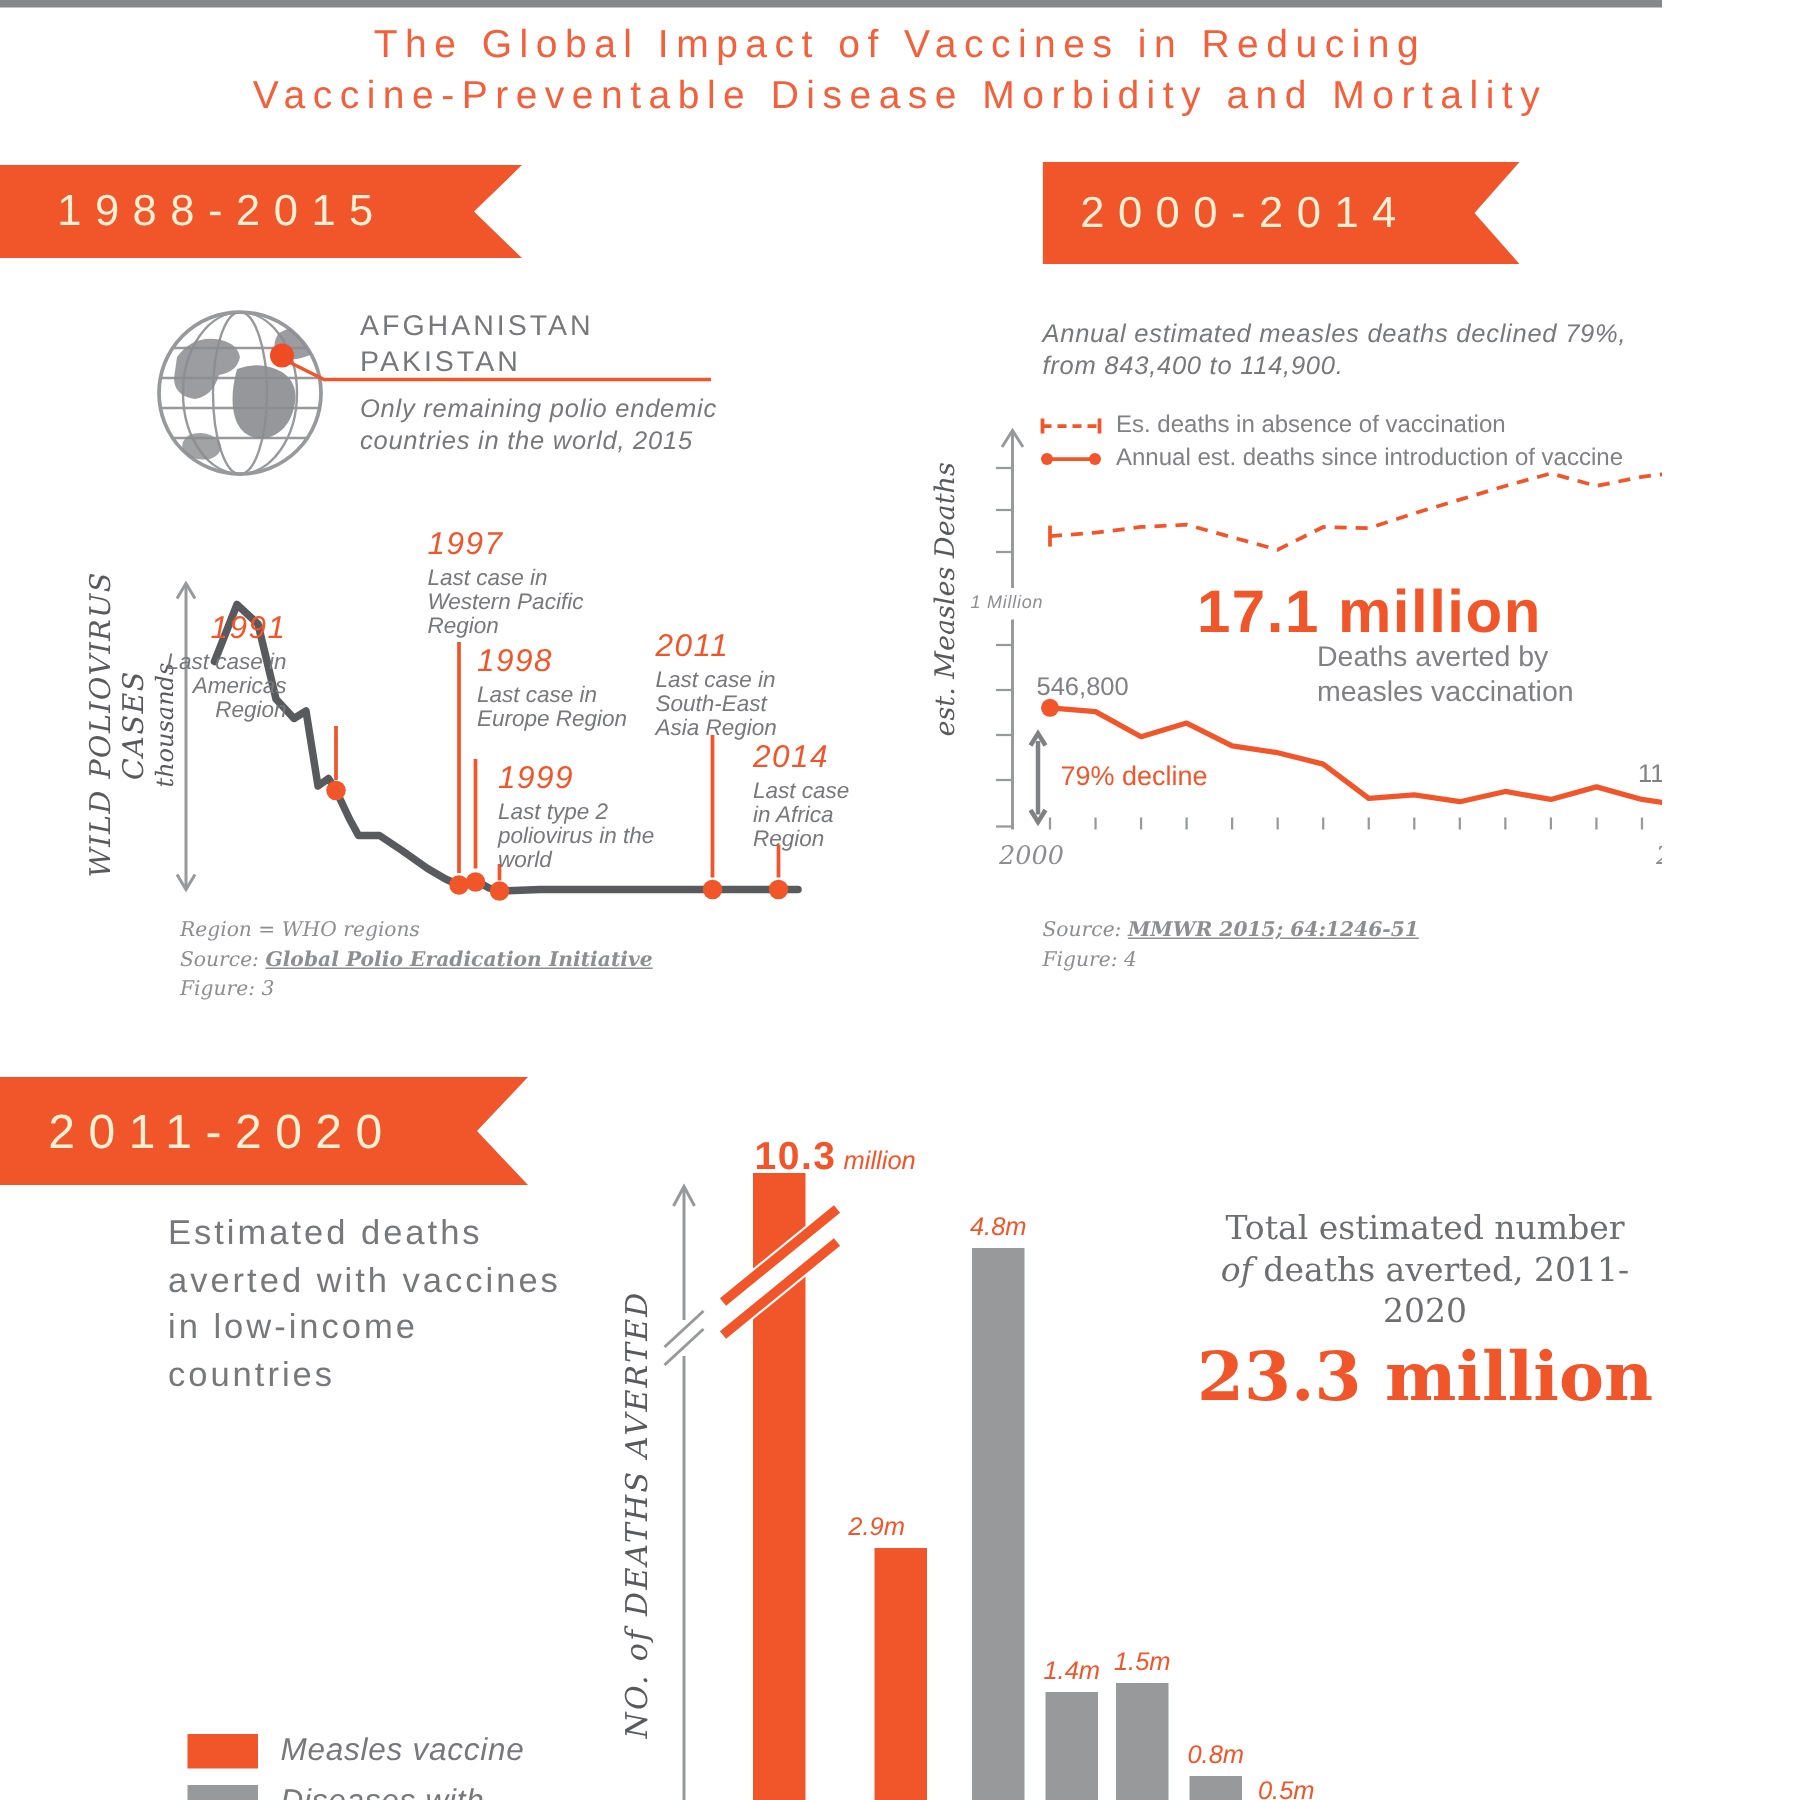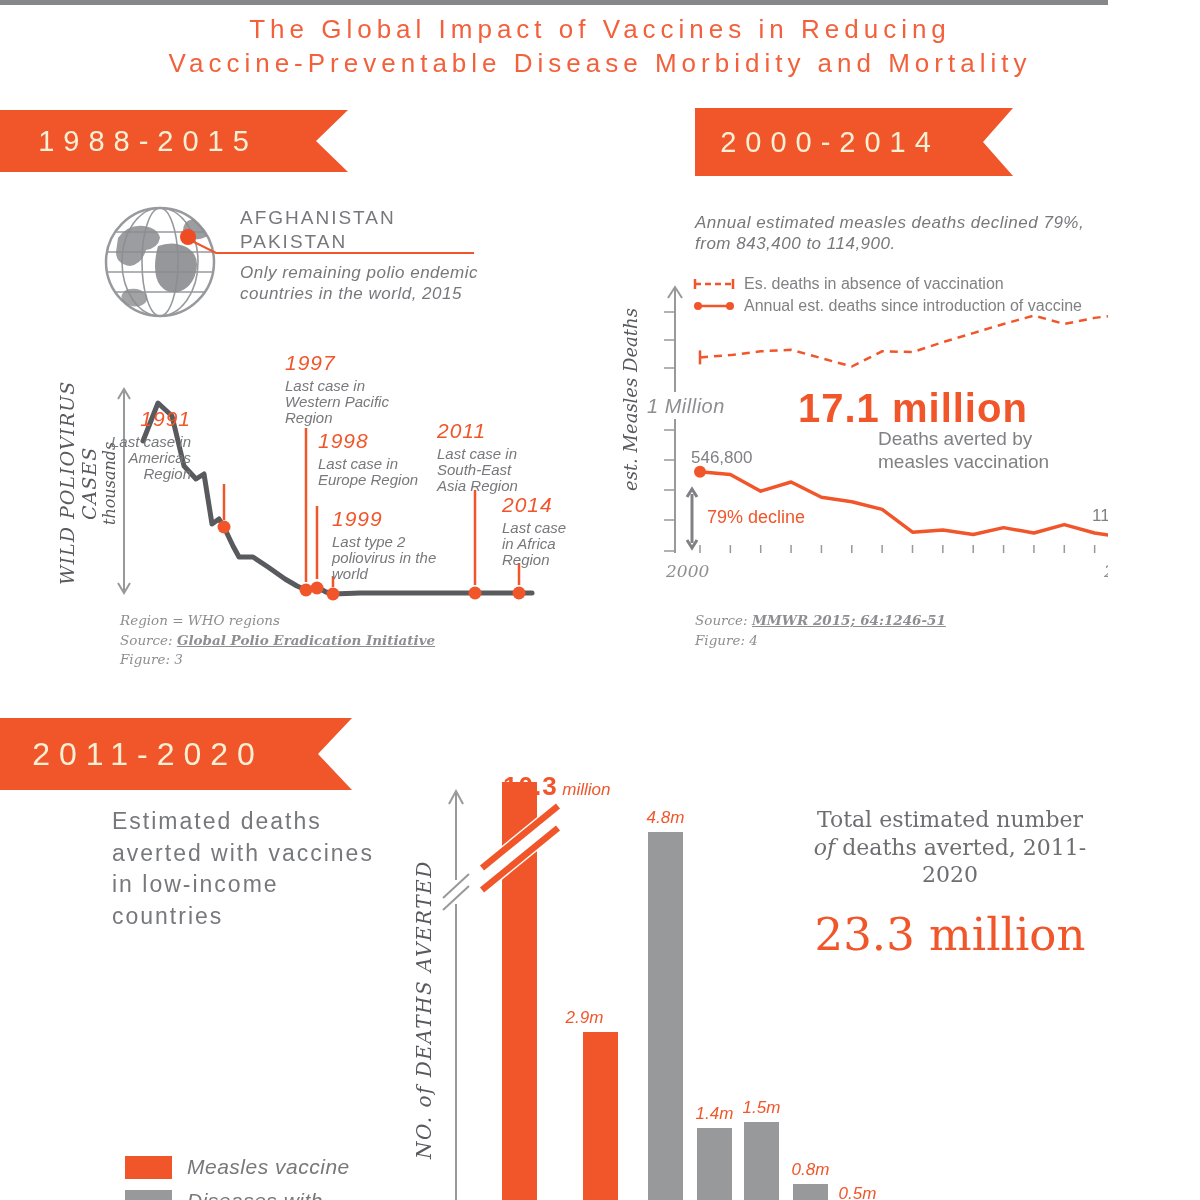--- a/index.html
+++ b/index.html
@@ -21,21 +21,21 @@
   .ann{position:absolute;font-style:italic;color:#77787B;font-size:15px;line-height:1.05;}
   .ann .yr{font-size:21px;color:#F1562B;letter-spacing:1px;margin-bottom:4px;}
   .leg-row{position:absolute;display:flex;align-items:center;color:#808184;font-size:16px;}
   .leg-row svg{margin-right:9px;}
   .bigorange{color:#F1562B;font-weight:bold;font-size:40px;letter-spacing:1px;}
   .bar-label{position:absolute;font-style:italic;color:#F1562B;font-size:17px;}
   .legend2{position:absolute;display:flex;align-items:center;}
   .legend2 .sw{width:47px;height:23px;margin-right:15px;}
   .legend2 .lab{font-style:italic;color:#77787B;font-size:21px;letter-spacing:.5px;}
   .total-serif{font-family:"DejaVu Serif",serif;color:#6D6E71;font-size:22px;line-height:1.25;}
-  .total-num{font-family:"DejaVu Serif",serif;font-weight:normal;color:#F1562B;font-size:45px;margin-top:19px;}
+  .total-num{font-family:"DejaVu Serif",serif;font-weight:bold;color:#F1562B;font-size:45px;margin-top:2px;}
 </style>
 </head>
 <body>
 
 <div class="canvas">
 
   <div class="abs topstrip"></div>
 
   <div class="abs pagetitle preline">The Global Impact of Vaccines in Reducing
 Vaccine-Preventable Disease Morbidity and Mortality</div>
@@ -166,21 +166,21 @@
       <line x1="700" y1="350.4" x2="700" y2="364.4" stroke="#F1562B" stroke-width="2.5"></line>
       <line x1="1125" y1="307.08000000000004" x2="1125" y2="321.08000000000004" stroke="#F1562B" stroke-width="2.5"></line>
       <polyline points="700,471.856 730.3571428571429,474.44 760.7142857142857,491.16 791.0714285714286,482.04 821.4285714285714,497.24 851.7857142857142,501.8 882.1428571428571,509.4 912.5,532.2 942.8571428571429,529.92 973.2142857142858,534.48 1003.5714285714286,527.64 1033.9285714285716,532.96 1064.2857142857142,524.6 1094.642857142857,532.96 1125,537.52" fill="none" stroke="#F1562B" stroke-width="3.5" stroke-linejoin="round"></polyline>
       <circle cx="700" cy="471.856" r="6" fill="#F1562B"></circle>
       <circle cx="1125" cy="537.52" r="6" fill="#F1562B"></circle>
       <line x1="692" y1="494" x2="692" y2="543" stroke="#808184" stroke-width="3"></line>
       <polyline points="687,497 692,489 697,497" fill="none" stroke="#808184" stroke-width="3"></polyline>
       <polyline points="687,540 692,548 697,540" fill="none" stroke="#808184" stroke-width="3"></polyline>
     </svg>
 
-  <div class="abs caption-it" style="left:644px;top:394px;background:#fff;padding:0 3px;color:#8D8E91;font-size:20px;">1 Million</div>
+  <div class="abs caption-it" style="left:644px;top:394px;background:#fff;padding:0 3px;color:#8D8E91;font-size:12px;">1 Million</div>
   <div class="abs" style="left:691px;top:448px;color:#808184;font-size:17px;">546,800</div>
   <div class="abs" style="left:1092px;top:506px;color:#808184;font-size:17px;">114,900</div>
   <div class="abs bigorange" style="left:798px;top:386px;">17.1 million</div>
   <div class="abs preline" style="left:862px;top:428px;color:#808184;font-size:19px;line-height:1.2;margin-left:16px;">Deaths averted by
 measles vaccination</div>
   <div class="abs" style="left:707px;top:507px;color:#F1562B;font-size:18px;">79% decline</div>
   <div class="abs src" style="left:666px;top:559px;font-size:17px;">2000</div>
   <div class="abs src" style="left:1104px;top:559px;font-size:17px;">2014</div>
 
   <div class="abs src" style="left:695px;top:611px;">
@@ -213,21 +213,21 @@
       <rect x="697" y="1128" width="35" height="126" fill="#98999B"></rect>
       <rect x="744" y="1122" width="35" height="132" fill="#98999B"></rect>
       <rect x="793" y="1184" width="35" height="70" fill="#98999B"></rect>
       <rect x="840" y="1208" width="35" height="46" fill="#98999B"></rect>
       <polygon points="482,862 558,800 558,834 482,896" fill="#FFFFFF"></polygon>
       <line x1="482" y1="868" x2="558" y2="806" stroke="#F1562B" stroke-width="6.5"></line>
       <line x1="482" y1="890" x2="558" y2="828" stroke="#F1562B" stroke-width="6.5"></line>
     </svg>
   <div id="bars-ann"></div>
 
-  <div class="abs bar-label" style="left:503px;top:755px;margin-top:16px;">
+  <div class="abs bar-label" style="left:503px;top:755px;">
     <span style="font-weight:bold;font-size:26px;font-style:normal;letter-spacing:1px;">10.3</span><span style="font-size:17px;"> million</span>
   </div>
 
   <div class="abs" style="left:790px;top:806px;width:320px;text-align:center;">
     <div class="total-serif">Total estimated number</div>
     <div class="total-serif"><i>of</i><span> deaths averted, 2011-2020</span></div>
     <div class="total-num">23.3 million</div>
   </div>
 
   <div class="legend2" style="left:125px;top:1155px;">

